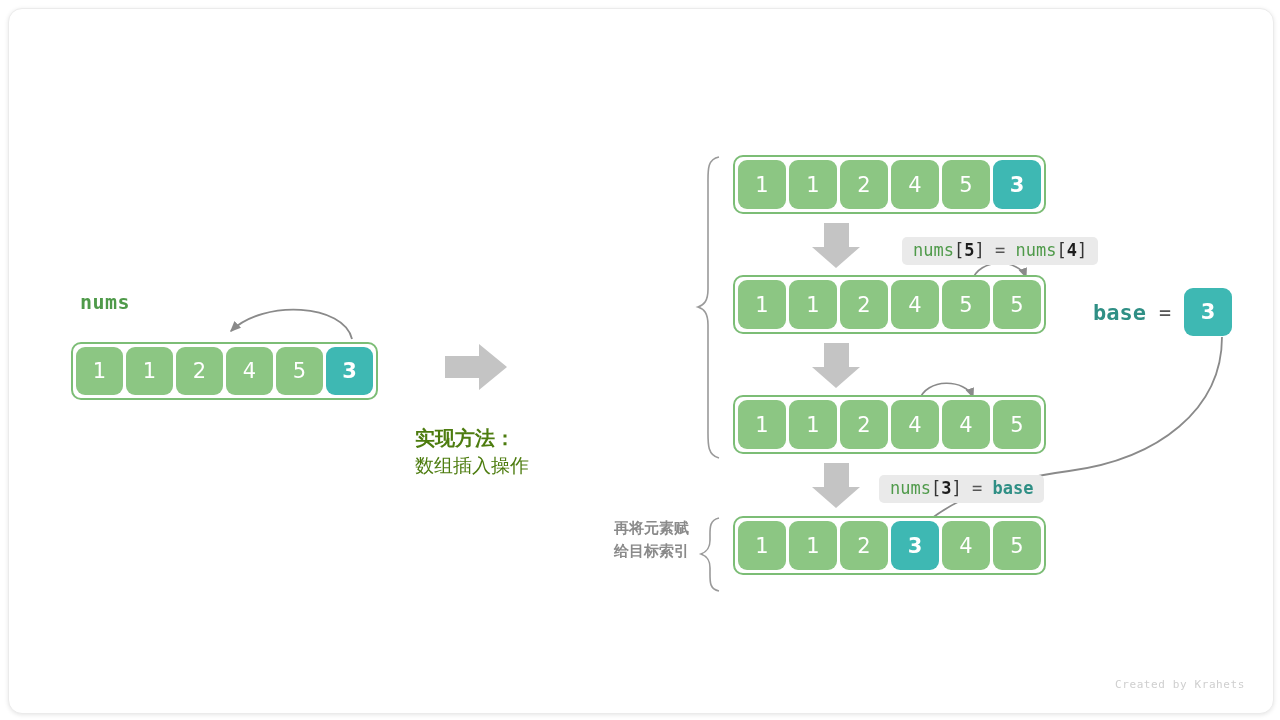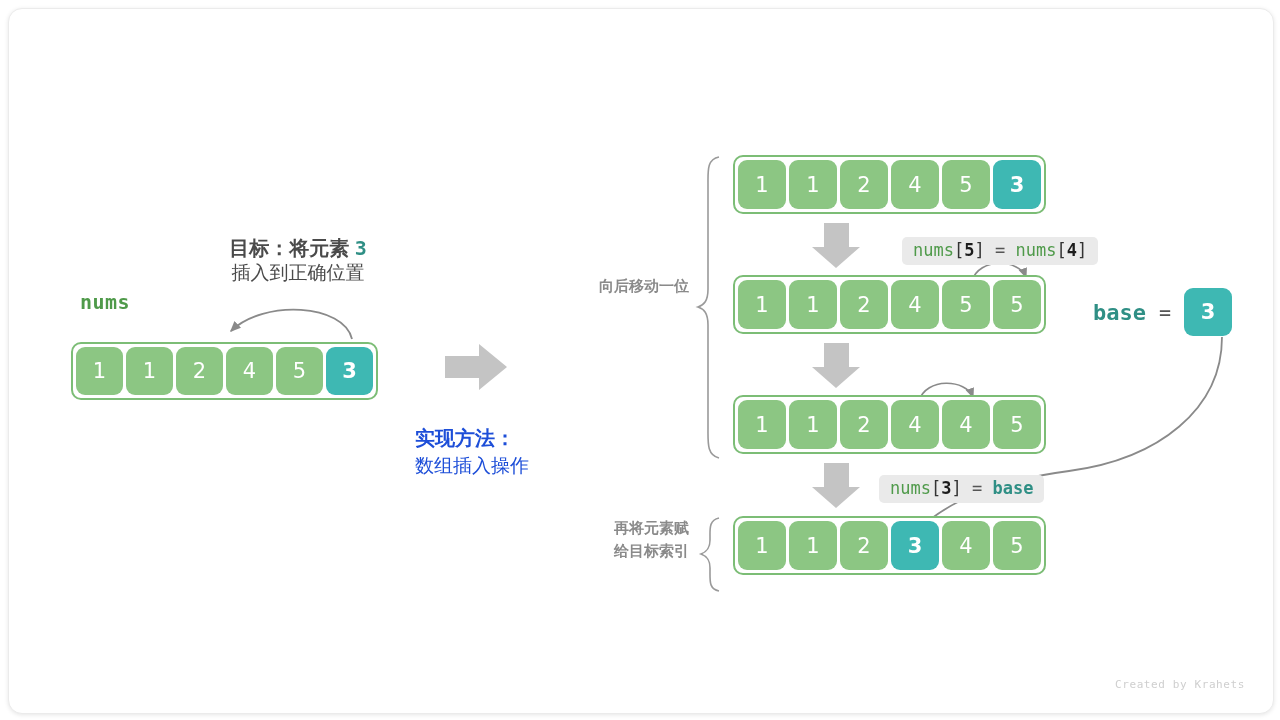--- a/index.html
+++ b/index.html
@@ -65,21 +65,21 @@
   .goal{
     position:absolute;left:184px;top:226px;width:210px;
     text-align:center;color:#4a4a4a;line-height:1.30;
   }
   .goal .l1{font-size:20px;font-weight:700;}
   .goal .l1 .num{color:#2f8f85;font-family:"DejaVu Sans Mono","Liberation Mono",monospace;font-weight:700;}
   .goal .l2{font-size:19px;font-weight:400;color:#4a4a4a;}
 
   .method{
     position:absolute;left:406px;top:416px;width:230px;
-    color:#1d4ed8;line-height:1.38;
+    color:#4d7c0f;line-height:1.38;
   }
   .method .m1{font-size:20px;font-weight:700;}
   .method .m2{font-size:19px;font-weight:400;}
 
   .side-note{
     position:absolute;
     text-align:right;
     color:#8a8a8a;
     font-size:15px;font-weight:700;line-height:1.55;
   }
@@ -163,44 +163,36 @@
 
       <path d="M 710,148 C 698,150 699,162 699,175 L699,280 C 699,292 695,296 689,298
                C 695,300 699,304 699,316 L699,420 C 699,434 698,446 710,449" fill="none" stroke="#9a9a9a" stroke-width="1.6"></path>
 
       <path d="M 710,509 C 700,511 701,520 701,528 L701,531 C 701,540 697,543 692,545
                C 697,547 701,550 701,559 L701,562 C 701,572 700,580 710,582" fill="none" stroke="#9a9a9a" stroke-width="1.6"></path>
     </svg>
 
     <div class="label-nums">nums</div>
 
-    <div class="goal">
-      <div class="l1">
-        <span>目标：将元素</span>
-        <span class="num">3</span>
-      </div>
-      <div class="l2">插入到正确位置</div>
-    </div>
 
     <div class="array" id="arr-left">
       <div class="cell">1</div>
       <div class="cell">1</div>
       <div class="cell">2</div>
       <div class="cell">4</div>
       <div class="cell">5</div>
       <div class="cell teal">3</div>
     </div>
 
     <div class="method">
       <div class="m1">实现方法：</div>
       <div class="m2">数组插入操作</div>
     </div>
 
     <div class="side-note" id="note-top">
-      <div>向后移动一位</div>
     </div>
     <div class="side-note" id="note-bottom">
       <div>再将元素赋</div>
       <div>给目标索引</div>
     </div>
 
     <div class="array" id="arr-r1">
       <div class="cell">1</div>
       <div class="cell">1</div>
       <div class="cell">2</div>

